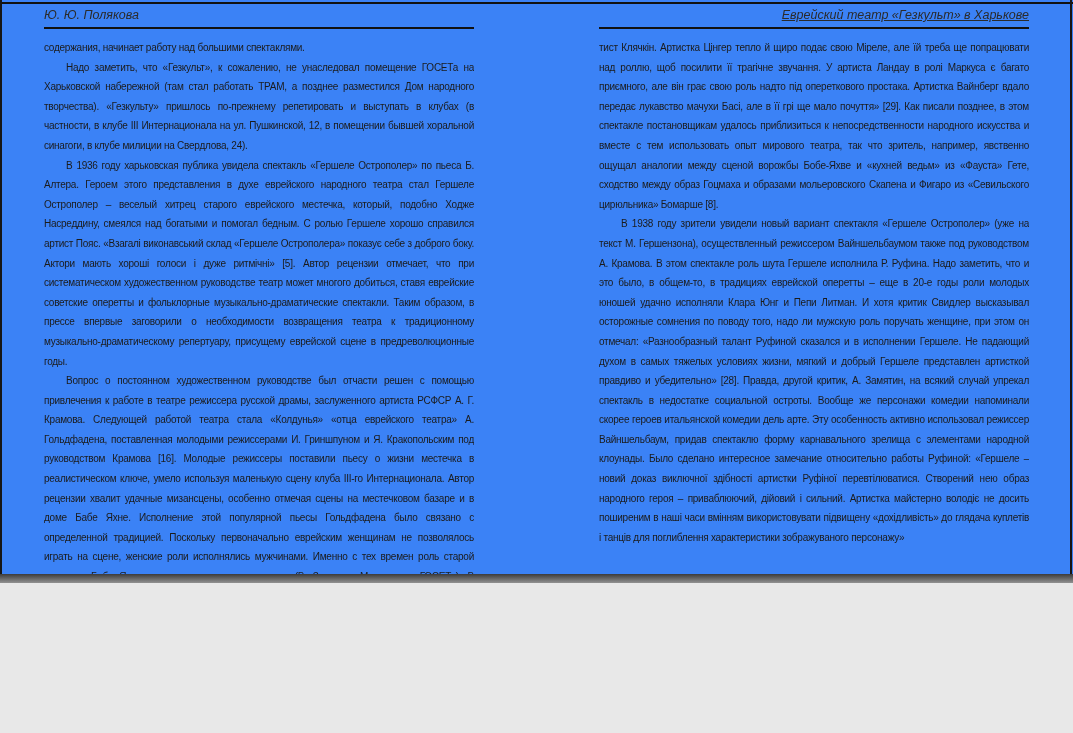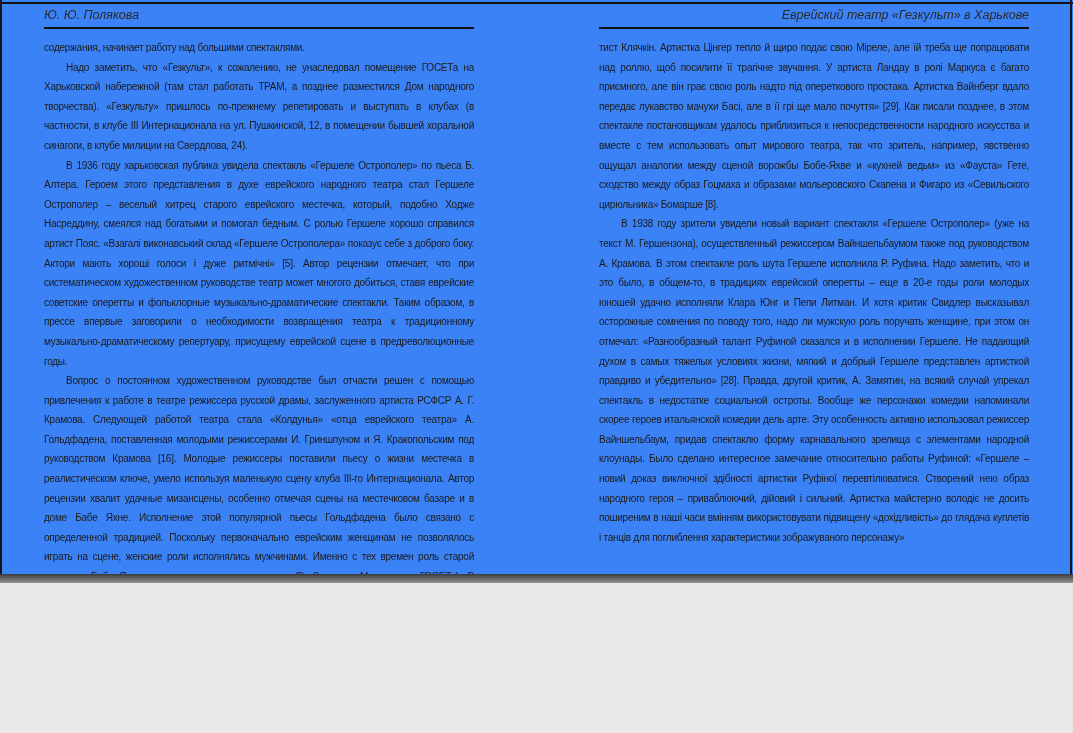--- a/index.html
+++ b/index.html
@@ -16,21 +16,21 @@
   .border-right{position:absolute;top:0;right:1px;bottom:9px;width:2px;background:#161616;}
   .bottom-bar{position:absolute;left:0;right:0;bottom:0;height:9px;background:linear-gradient(#3c3c3c,#919191);}
   .page{position:absolute;top:0;height:733px;width:430px;}
   .page.left{left:44px;}
   .page.right{left:599px;}
   .running-head{
     position:absolute;top:8px;left:0;width:100%;
     font-style:italic;font-size:12.5px;color:#2b2b2b;
     white-space:nowrap;overflow:hidden;
   }
-  .page.right .running-head{text-align:right;}
+  .page.right .running-head{text-align:right;text-decoration:underline;}
   .head-rule{position:absolute;top:27px;left:0;width:100%;height:2px;background:#111;}
   .body-text{
     position:absolute;top:38px;left:0;width:100%;height:648px;
     overflow:hidden;
     text-align:justify;
     font-size:10px;line-height:19.6px;letter-spacing:-0.25px;
     color:#1b1b1b;
   }
   p.para{margin:0;padding:0;}
   p.para.indent{text-indent:22px;}

